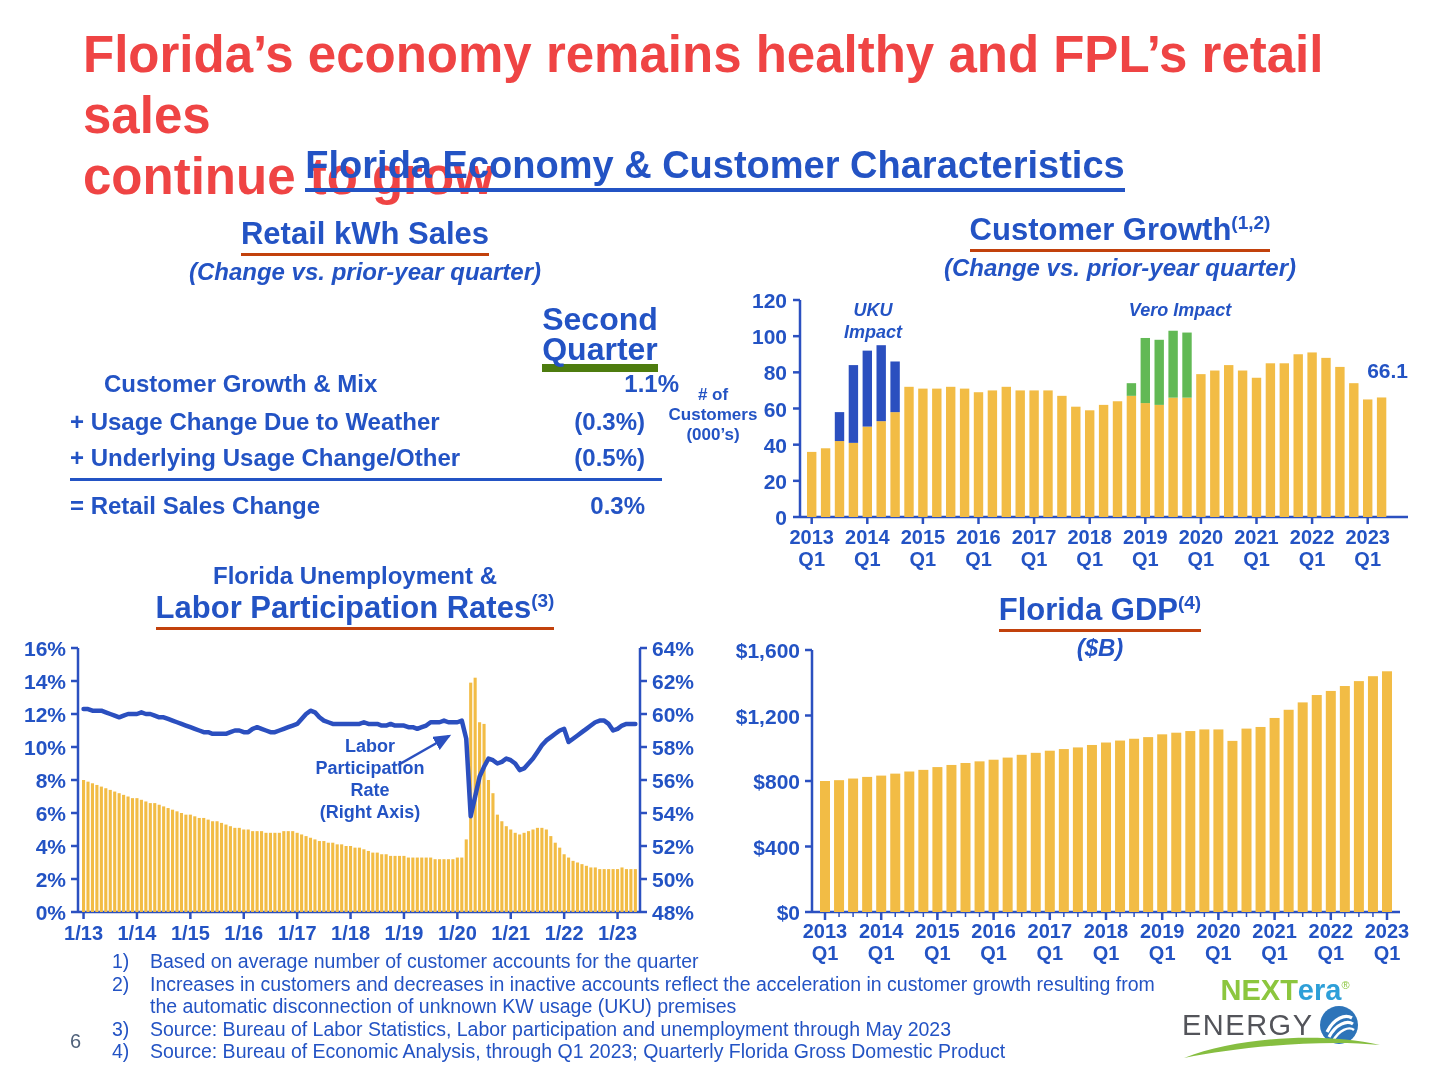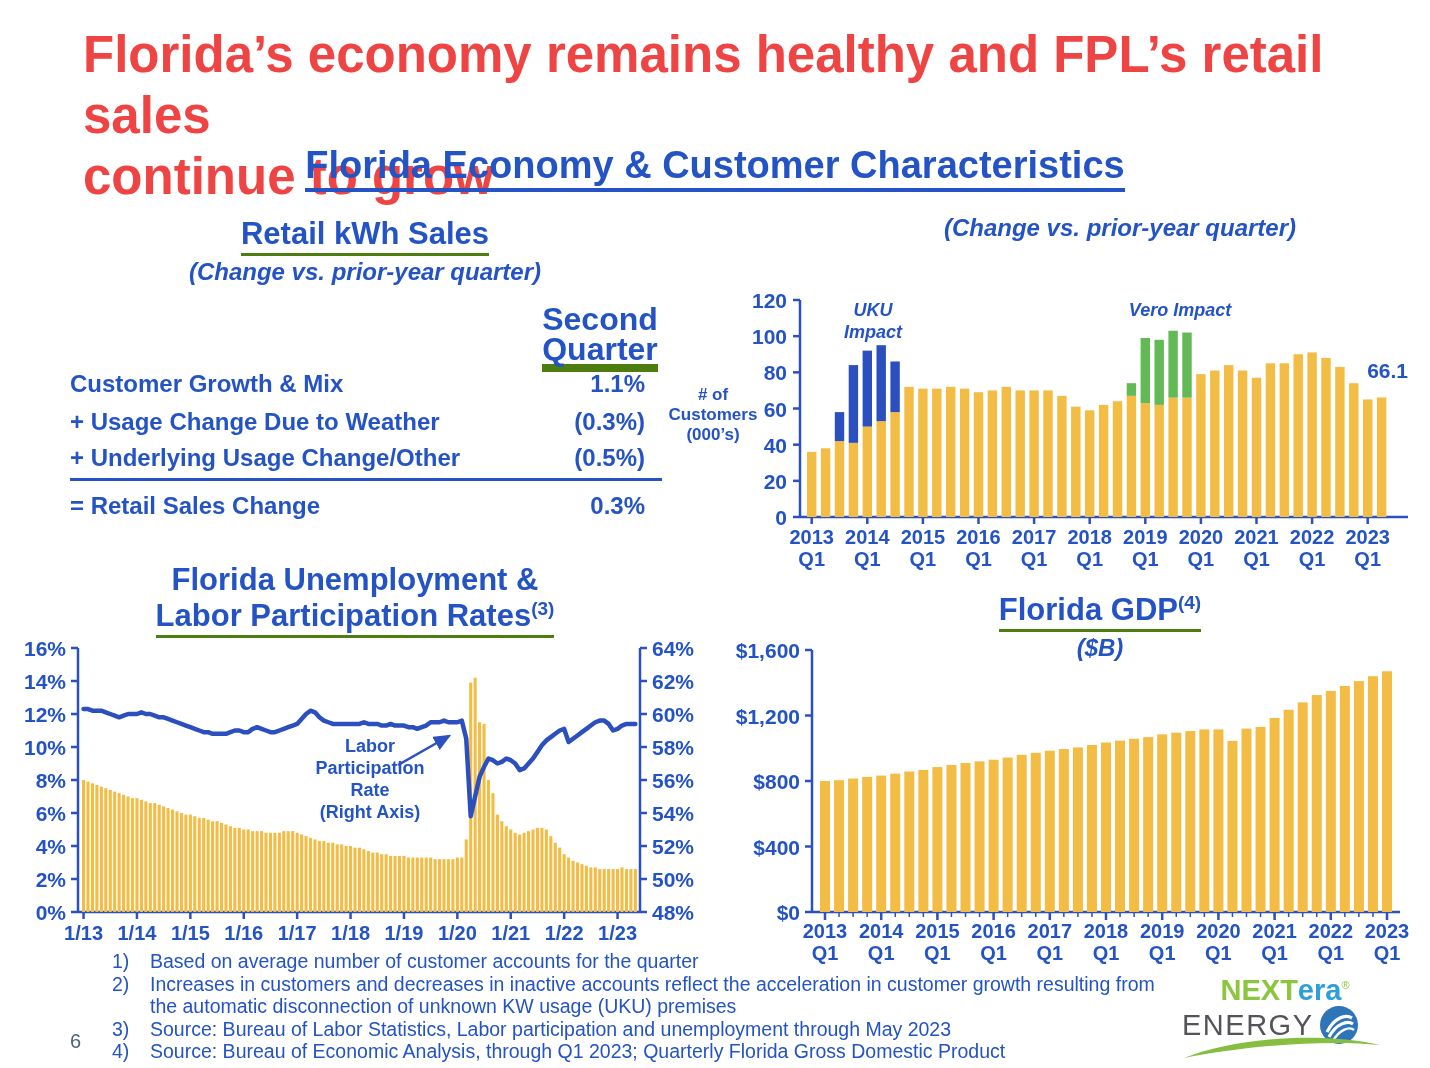--- a/index.html
+++ b/index.html
@@ -5,21 +5,21 @@
   html,body{margin:0;padding:0;background:#fff;}
   .slide{position:relative;width:1430px;height:1068px;background:#ffffff;
          font-family:"Liberation Sans",sans-serif;overflow:hidden;}
   .kicker{position:absolute;left:83px;top:24px;width:1280px;font-size:51px;line-height:1.2;
           font-weight:bold;color:#ef4444;white-space:pre-line;}
   .main-heading{position:absolute;left:0;top:144px;width:100%;text-align:center;}
   .main-heading span{display:inline-block;font-size:38px;font-weight:bold;color:#2353C4;
           border-bottom:4px solid #2353C4;padding-bottom:1px;}
   .chart-title{position:absolute;text-align:center;color:#2353C4;}
   .chart-title .t{display:inline-block;font-size:31px;font-weight:bold;
-          border-bottom:3px solid #4d7c0f;padding-bottom:1px;text-align:right;}
+          border-bottom:3px solid #c2410c;padding-bottom:1px;text-align:right;}
   .chart-title .t sup{font-size:19px;}
   .chart-title .sub{font-size:24px;font-weight:bold;font-style:italic;margin-top:2px;}
   .rt-head{position:absolute;left:500px;top:304px;width:200px;text-align:center;
            font-size:32px;font-weight:bold;color:#2353C4;line-height:30px;}
   .rt-head .uq{display:inline-block;border-bottom:8px solid #4d7c0f;}
   .rt-row{position:absolute;left:70px;width:575px;display:flex;justify-content:space-between;
           font-size:24px;font-weight:bold;color:#2353C4;}
   .rt-divider{position:absolute;left:70px;top:478px;width:592px;height:3px;background:#2353C4;}
   .fnotes{position:absolute;left:112px;top:950px;width:1045px;color:#2353C4;
           font-size:19.5px;line-height:22.5px;}
@@ -50,39 +50,40 @@
   </div>
 
   <div class="chart-title" style="left:65px;top:216px;width:600px;">
     <span class="t">Retail kWh Sales</span>
     <div class="sub">(Change vs. prior-year quarter)</div>
   </div>
   <div class="rt-head">
     <div>Second</div>
     <div><span class="uq">Quarter</span></div>
   </div>
-  <div class="rt-row" style="top:370px;">
+  <div class="rt-row" style="top:370px;margin-left:34px;">
     <span>Customer Growth &amp; Mix</span>
     <span>1.1%</span>
   </div>
   <div class="rt-row" style="top:408px;">
     <span>+ Usage Change Due to Weather</span>
     <span>(0.3%)</span>
   </div>
   <div class="rt-row" style="top:444px;">
     <span>+ Underlying Usage Change/Other</span>
     <span>(0.5%)</span>
   </div>
   <div class="rt-divider"></div>
   <div class="rt-row" style="top:492px;">
     <span>= Retail Sales Change</span>
     <span>0.3%</span>
   </div>
 
   <div class="chart-title" style="left:820px;top:212px;width:600px;">
+    <span class="t"><span>Customer Growth</span><sup>(1,2)</sup></span>
     <div class="sub">(Change vs. prior-year quarter)</div>
   </div>
   <div class="chartbox" style="left:655px;top:288px;">
     <svg id="cg-svg" width="775" height="292" viewBox="0 0 775 292">
         <g>
           <line x1="145" y1="12" x2="145" y2="229" stroke="#2B50C0" stroke-width="2.5"></line>
           <line x1="145" y1="229" x2="753" y2="229" stroke="#2B50C0" stroke-width="2.5"></line>
           <line x1="138" y1="229" x2="145" y2="229" stroke="#2B50C0" stroke-width="2.5"></line>
           <text x="132" y="237" text-anchor="end" font-size="21">0</text>
           <line x1="138" y1="192.83333333333334" x2="145" y2="192.83333333333334" stroke="#2B50C0" stroke-width="2.5"></line>
@@ -176,21 +177,21 @@
           <text x="58" y="152" text-anchor="middle" font-size="17">(000’s)</text>
           <text x="218" y="28" text-anchor="middle" font-size="18" font-style="italic">UKU</text>
           <text x="218" y="50" text-anchor="middle" font-size="18" font-style="italic">Impact</text>
           <text x="525" y="28" text-anchor="middle" font-size="18" font-style="italic">Vero Impact</text>
           <text x="753" y="90" text-anchor="end" font-size="21">66.1</text>
         </g>
       </svg>
   </div>
 
   <div class="chart-title" style="left:55px;top:562px;width:600px;">
-    <div style="font-size:31px;font-weight:bold;">Florida Unemployment &amp;</div>
+    <div style="font-size:24px;font-weight:bold;">Florida Unemployment &amp;</div>
     <span class="t"><span>Labor Participation Rates</span><sup>(3)</sup></span>
   </div>
   <div class="chartbox" style="left:8px;top:630px;">
     <svg id="ue-svg" width="702" height="345" viewBox="0 0 702 345">
         <g>
           <line x1="70" y1="18" x2="70" y2="282" stroke="#2B50C0" stroke-width="2.5"></line>
           <line x1="632" y1="18" x2="632" y2="282" stroke="#2B50C0" stroke-width="2.5"></line>
           <line x1="70" y1="282" x2="632" y2="282" stroke="#2B50C0" stroke-width="2.5"></line>
           <line x1="63" y1="282" x2="70" y2="282" stroke="#2B50C0" stroke-width="2.5"></line>
           <text x="58" y="290" text-anchor="end" font-size="21">0%</text>

